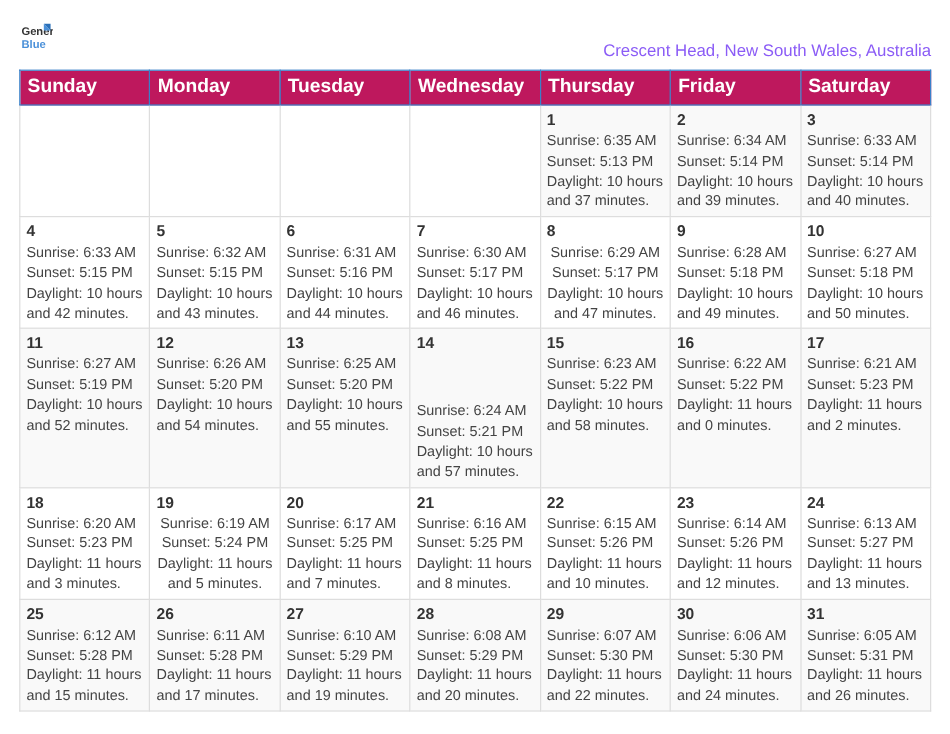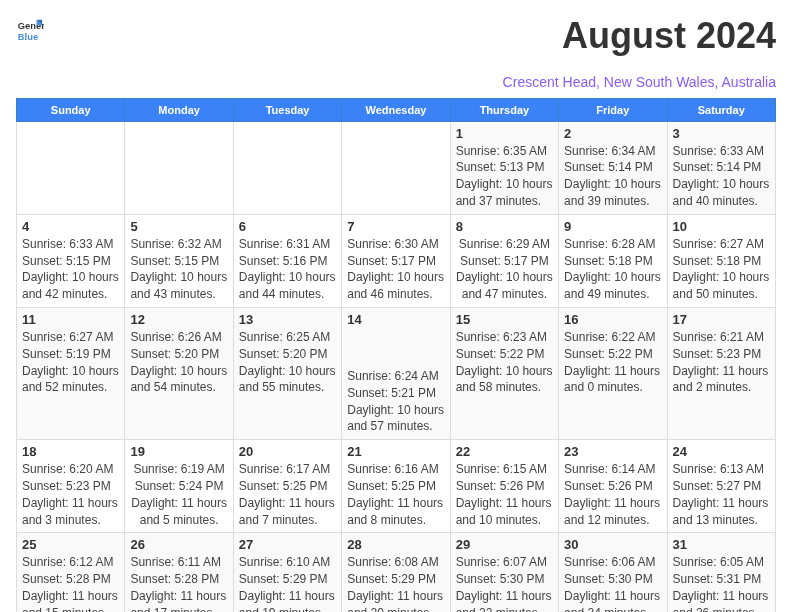--- a/index.html
+++ b/index.html
@@ -38,25 +38,25 @@
       font-size: 14px;
       color: #8b5cf6;
       margin-top: 18px;
     }
     table {
       width: 100%;
       border-collapse: collapse;
       font-size: 11px;
     }
     thead tr th {
-      background-color: #3b82f6;
+      background-color: #be185d;
       color: #fff;
-      text-align: center;
+      text-align: left;
       padding: 5px 6px;
-      font-size: 11px;
+      font-size: 16px;
       font-weight: bold;
       border: 1px solid #3a80c9;
     }
     tbody tr td {
       vertical-align: top;
       padding: 4px 5px;
       border: 1px solid #ddd;
       min-height: 70px;
       height: 80px;
       background: #fff;
@@ -87,21 +87,20 @@
 <div class="header-section">
   <div class="logo">
     <svg class="logo-icon" viewBox="0 0 30 30">
       <text x="2" y="14" font-size="10" font-weight="bold" fill="#333">General</text>
       <text x="2" y="26" font-size="10" font-weight="bold" fill="#4a90d9">Blue</text>
       <polygon points="22,4 28,10 22,10" fill="#4a90d9"></polygon>
       <polygon points="22,4 28,4 28,10" fill="#2a70b9"></polygon>
     </svg>
   </div>
   <div class="title-section">
-    <div class="calendar-title">August 2024</div>
     <div class="calendar-subtitle">Crescent Head, New South Wales, Australia</div>
   </div>
 </div>
 
 <table>
   <thead>
     <tr>
       <th>Sunday</th>
       <th>Monday</th>
       <th>Tuesday</th>

